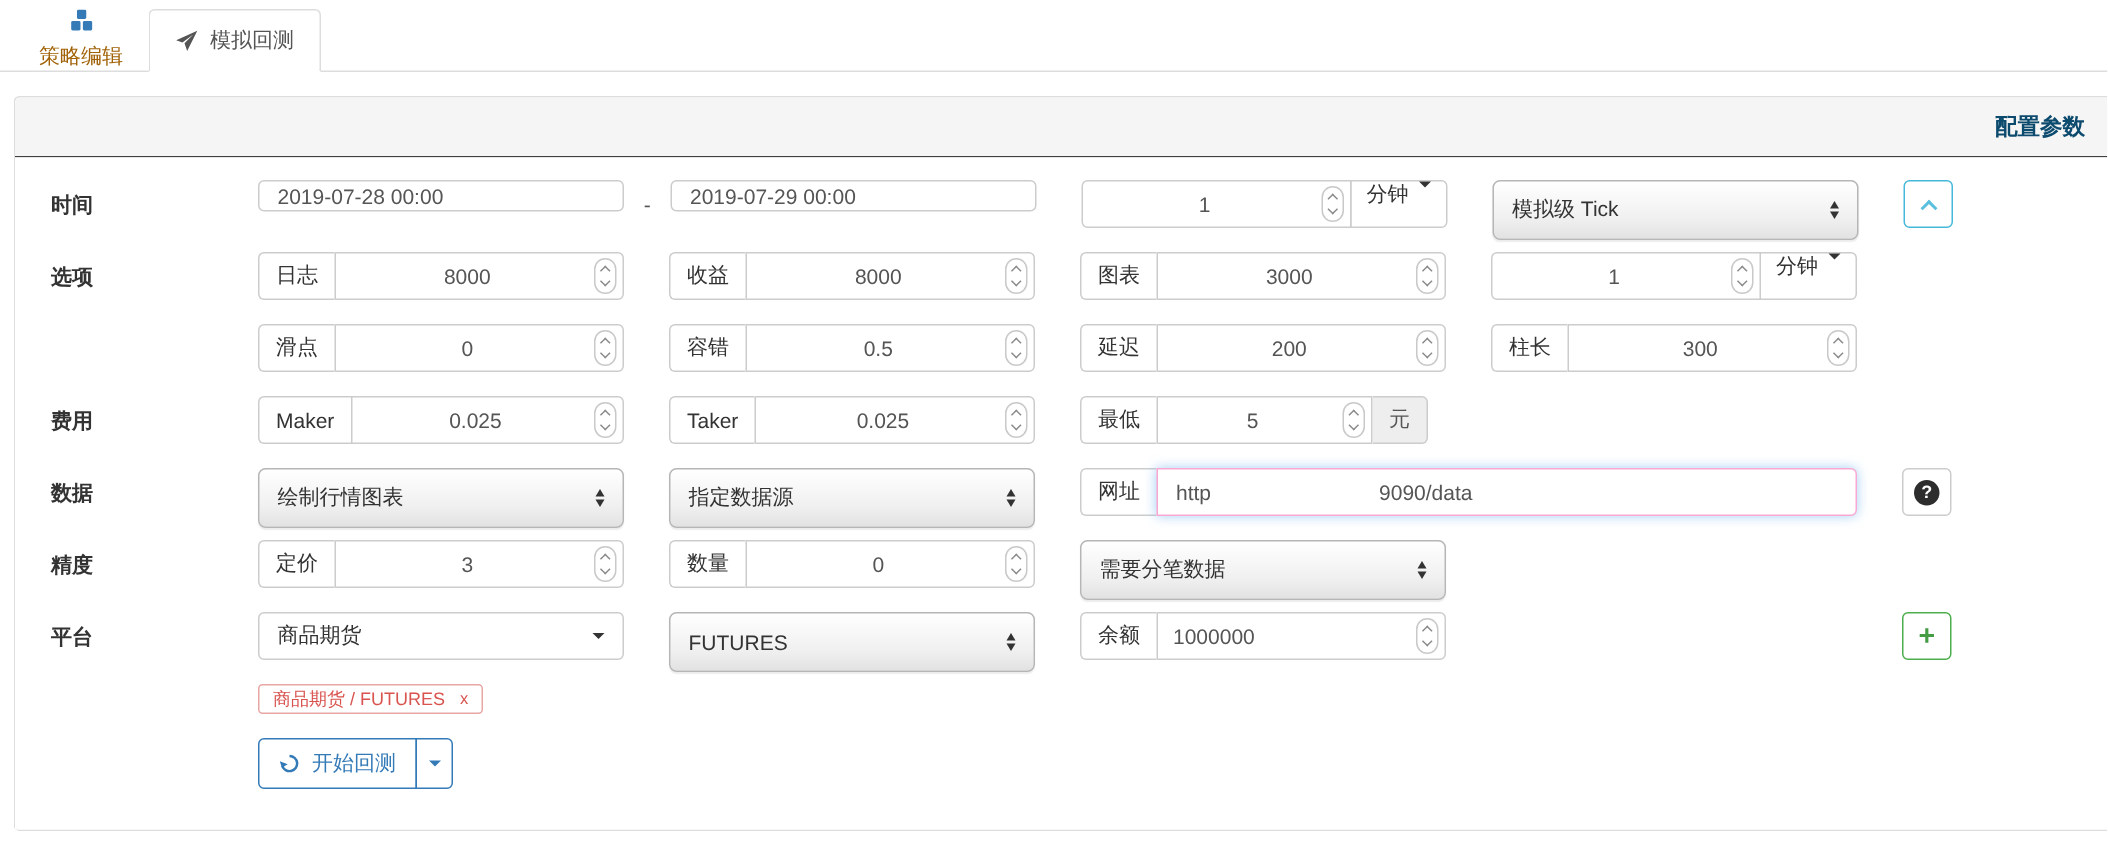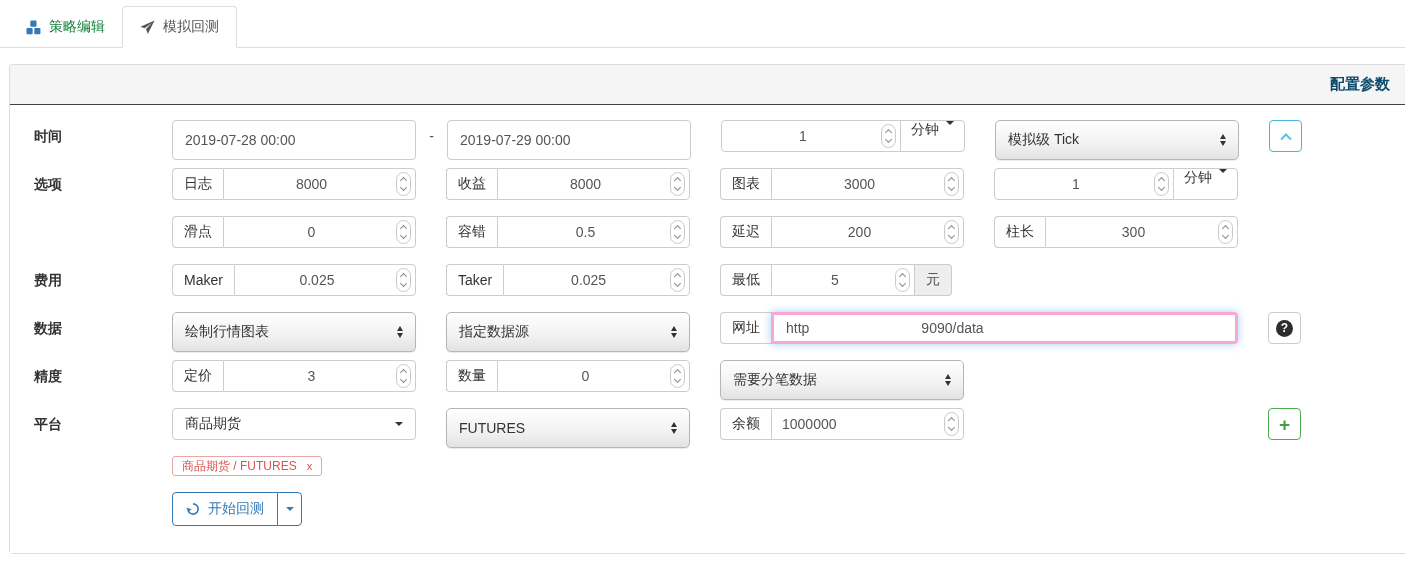--- a/index.html
+++ b/index.html
@@ -5,21 +5,21 @@
   * { box-sizing: border-box; }
   html,body { margin:0; padding:0; background:#fff; }
   body { font-family:"Liberation Sans", sans-serif; }
   .screen { position:relative; width:1405px; height:573px; background:#fff; overflow:hidden; }
 
   
   .tabbar { position:relative; height:48px; padding-left:9px; display:flex; align-items:stretch; }
   .tabbar::after { content:""; position:absolute; left:0; right:0; bottom:0; height:1px; background:#ddd; }
   .tab { display:flex; align-items:center; gap:8px; padding:0 17px; font-size:14px; margin-top:6px;
          position:relative; z-index:1; cursor:pointer; }
-  .tab-link { color:#15803d; }
+  .tab-link { color:#a16207;flex-direction:column; }
   .tab-active { background:#fff; border:1px solid #ddd; border-bottom:1px solid #fff; border-radius:4px 4px 0 0; color:#555; }
   .tab .ticon { display:flex; align-items:center; }
 
   
   .panel { margin:16px 0 0 9px; border:1px solid #ddd; border-right:none; border-radius:4px 0 0 4px; }
   .panel-header { background:#f5f5f5; border-bottom:1px solid #404040; border-radius:4px 0 0 0;
                   padding:10px 15px; font-size:15px; font-weight:bold; color:#0c4a6e; height:40px;text-align:right; }
   .panel-body { padding:15px 15px 27px 24px; background:#fff; }
 
   
@@ -29,21 +29,21 @@
   .rspace { width:138px; flex:none; }
   .cell { width:244px; margin-right:30px; flex:none; height:32px; display:flex; }
   .cell.mr0 { margin-right:0; }
   .cell.narrow { width:232px; margin-right:42px; }
   .cell.wide { width:518px; }
   .dash-gap { width:31px; flex:none; display:flex; align-items:center; justify-content:center;
               color:#555; font-size:14px; }
   .col-spacer { width:274px; flex:none; }
 
   
-  .tinput { width:100%; height:40px; border:1px solid #ccc; border-radius:4px; font-family:inherit;
+  .tinput { width:100%; height:21px; border:1px solid #ccc; border-radius:4px; font-family:inherit;
             font-size:14px; color:#555; padding:0 12px; background:#fff; outline:none; }
   .igroup { display:flex; width:100%; height:32px; }
   .ig-label { border:1px solid #ccc; border-right:0; border-radius:4px 0 0 4px; padding:0 11px;
               display:flex; align-items:center; font-size:14px; color:#333; background:#fff; flex:none; white-space:nowrap; }
   .ig-suffix { border:1px solid #ccc; border-left:0; border-radius:0 4px 4px 0; padding:0 11px;
                display:flex; align-items:center; font-size:14px; color:#555; background:#eee; flex:none; }
   .num-box { position:relative; flex:1; min-width:0; height:32px; }
   .num-box input { width:100%; height:100%; border:1px solid #ccc; font-family:inherit; font-size:14px;
                    color:#555; text-align:center; padding:0 26px 0 10px; background:#fff; outline:none; }
   .num-box.first input { border-radius:4px 0 0 4px; }
@@ -74,21 +74,21 @@
             border-bottom:5px solid #333; }
   .tri-dn { width:0; height:0; border-left:3.5px solid transparent; border-right:3.5px solid transparent;
             border-top:5px solid #333; }
 
   
   .ddl { width:100%; height:32px; border:1px solid #ccc; border-radius:4px; background:#fff; display:flex;
          align-items:center; padding:0 12px; font-size:14px; color:#333; cursor:pointer; }
   .ddl .txt { flex:1; text-align:left; }
 
   
-  .url-box { display:flex; flex:1; min-width:0; height:32px; border:3px solid #f9a8d4;
+  .url-box { display:flex; flex:1; min-width:0; height:32px; border:1px solid #f9a8d4;
              border-radius:0 4px 4px 0; box-shadow:0 0 8px rgba(102,175,233,.6); align-items:center;
              padding:0 12px; font-size:14px; color:#555; background:#fff; cursor:text; }
   .url-gap { width:112px; flex:none; }
 
   
   .sq-btn { width:33px; height:32px; border-radius:4px; background:#fff; display:flex; align-items:center;
             justify-content:center; flex:none; cursor:pointer; border:1px solid #ccc; padding:0; }
   .sq-btn.info { border-color:#46b8da; }
   .sq-btn.success { border-color:#4cae4c; color:#449d44; font-size:19px; font-weight:bold; line-height:1; }
   .chv-blue { width:8px; height:8px; border-left:2px solid #5bc0de; border-top:2px solid #5bc0de;

